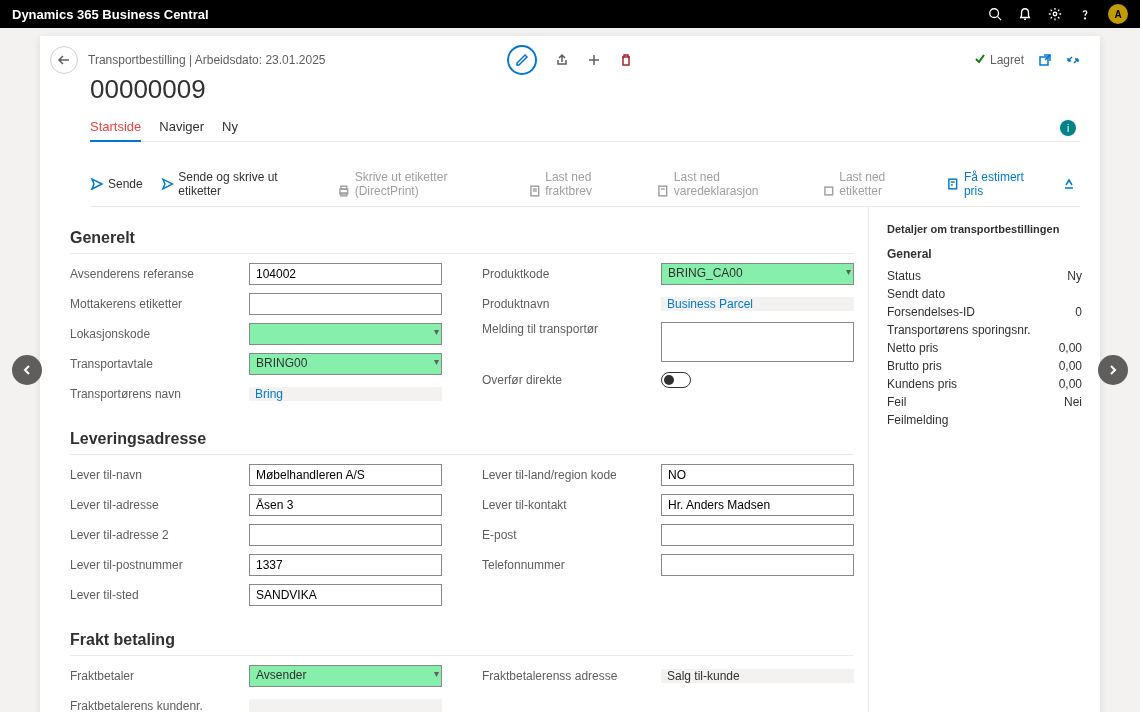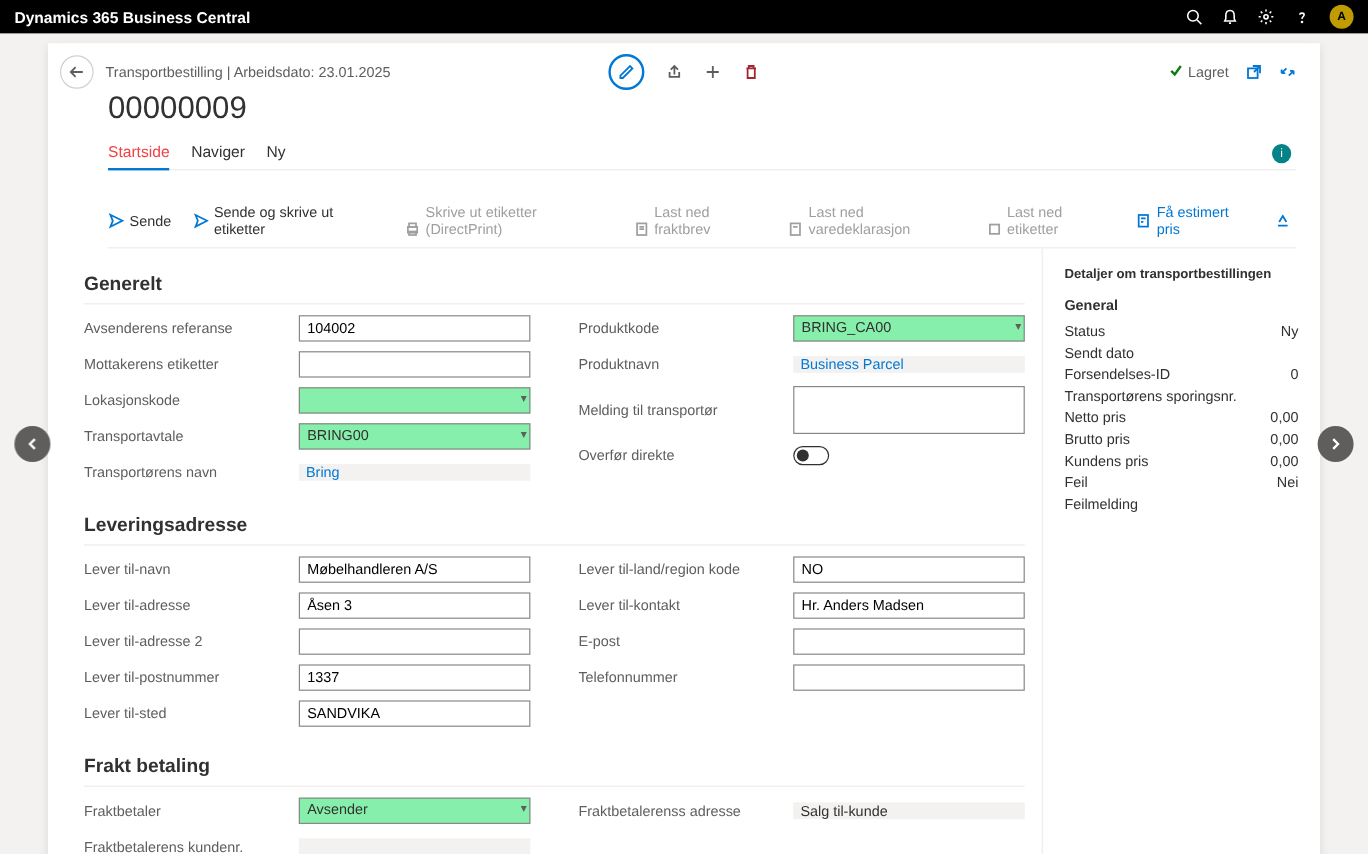--- a/index.html
+++ b/index.html
@@ -264,21 +264,21 @@
                 <div class="form-label"><span>Produktkode</span></div>
                 <div class="form-select">
                   <span>BRING_CA00</span>
                   <span class="chev">▾</span>
                 </div>
               </div>
             <div class="form-row">
                 <div class="form-label"><span>Produktnavn</span></div>
                 <div class="form-readonly">Business Parcel</div>
               </div>
-            <div class="form-row" style="align-items:center;">
+            <div class="form-row" style="align-items:flex-start;">
                 <div class="form-label"><span>Melding til transportør</span></div>
                 <textarea class="form-textarea" style=""></textarea>
               </div>
             <div class="form-row">
                 <div class="form-label"><span>Overfør direkte</span></div>
                 <div class="toggle"></div>
               </div>
           </div>
         </div>
 

